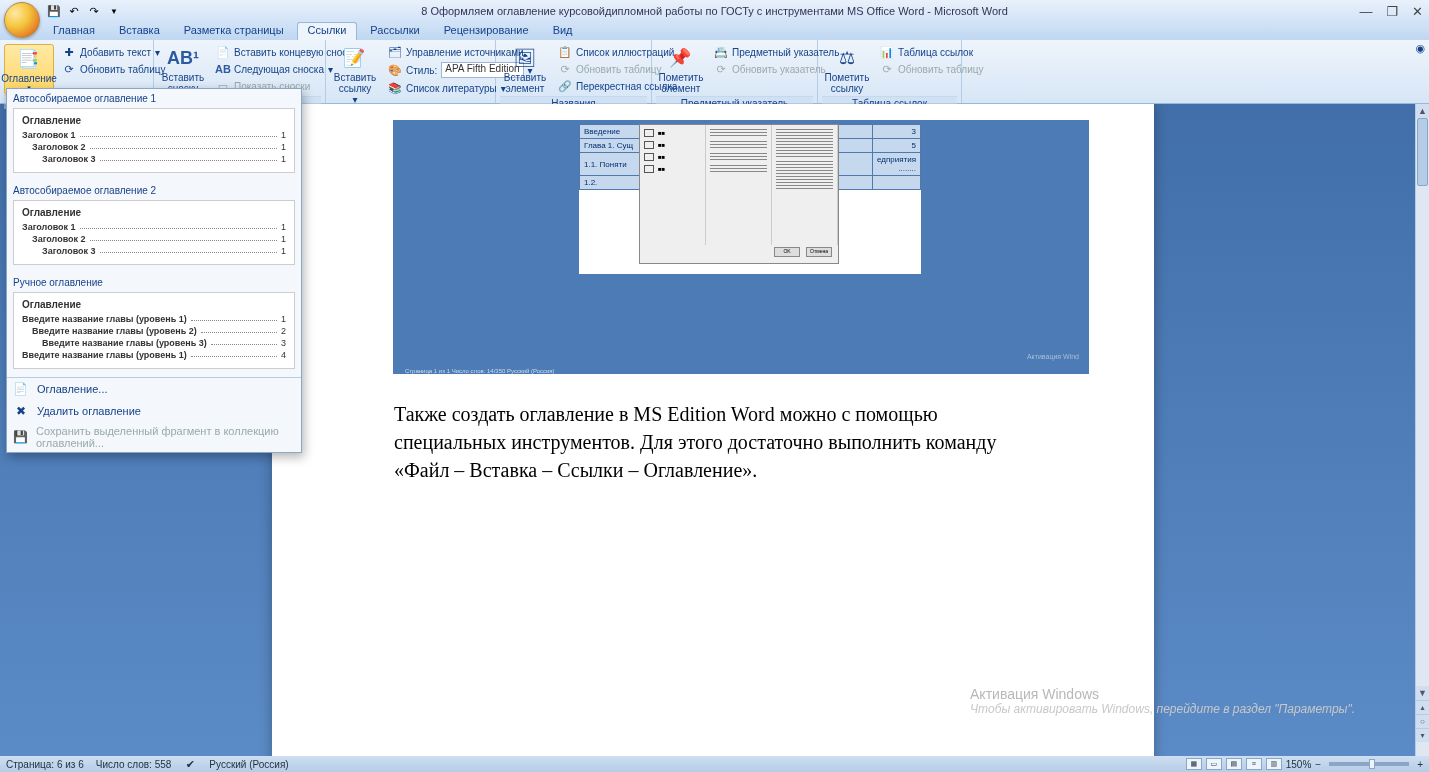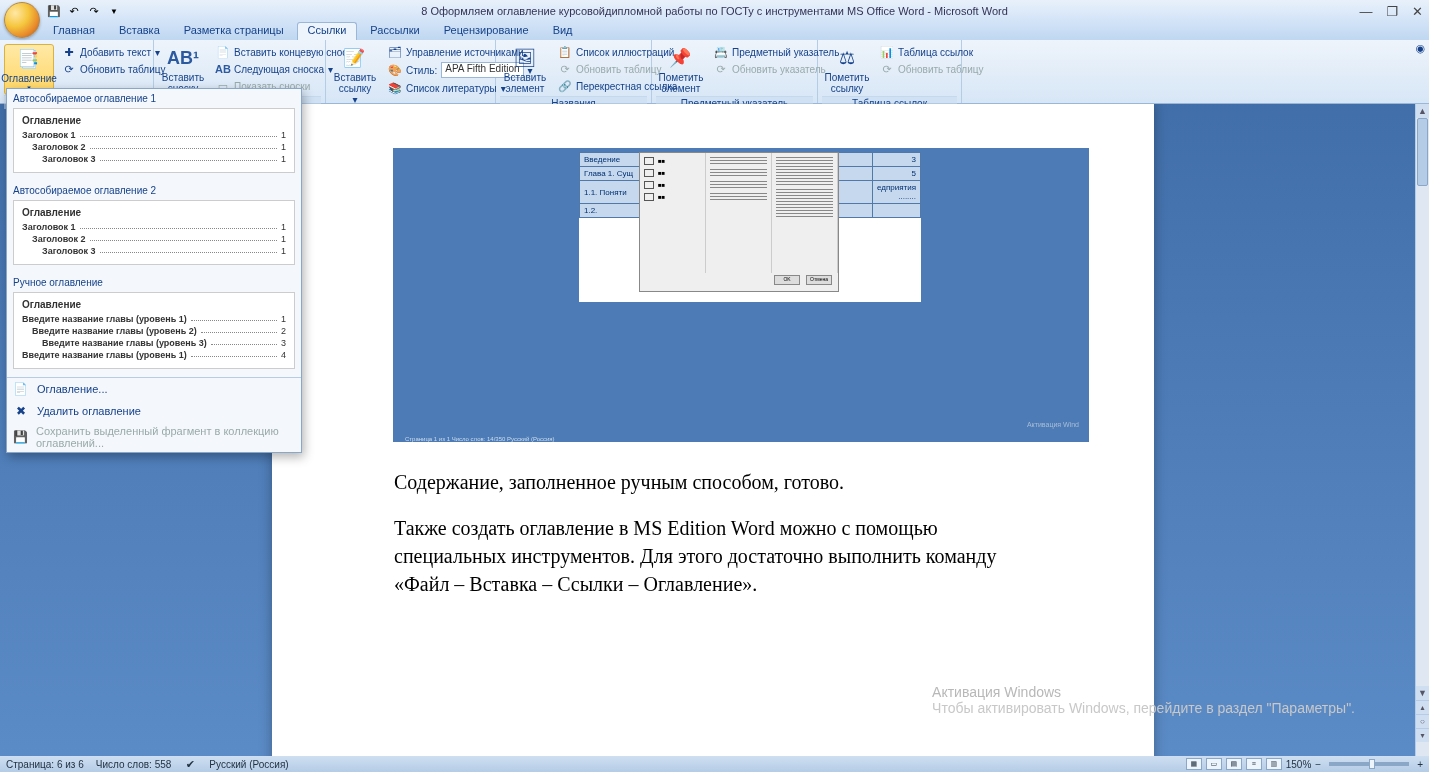--- a/index.html
+++ b/index.html
@@ -45,40 +45,40 @@
 .toc-preview .pv-row.lvl2 { padding-left: 10px; }
 .toc-preview .pv-row.lvl3 { padding-left: 20px; }
 .gallery-menu { border-top: 1px solid #b4cce6; }
 .gallery-menu-item { display: flex; align-items: center; gap: 8px; padding: 3px 6px; color: #15428b; cursor: pointer; }
 .gallery-menu-item.disabled { color: #9aa; }
 .gm-icon { width: 16px; height: 16px; display: inline-flex; align-items: center; justify-content: center; font-size: 12px; }
 
 
 .doc-area { position: absolute; top: 104px; left: 0; right: 14px; bottom: 16px; overflow: hidden; }
 .page { position: absolute; left: 272px; top: -4px; width: 882px; height: 780px; background: white; box-shadow: 0 2px 12px rgba(0,0,0,0.3); padding: 20px 122px 40px; }
-.screenshot-embed { width: 696px; height: 294px; background: #4d7bb5; margin-bottom: 26px; position: relative; margin-left: -1px; margin-top: 28px; }
+.screenshot-embed { width: 696px; height: 254px; background: #4d7bb5; margin-bottom: 26px; position: relative; margin-left: -1px; }
 .embed-page { position: absolute; left: 186px; top: 4px; width: 342px; height: 150px; background: white; }
 .embed-table { width: 100%; border-collapse: collapse; font-size: 8px; }
 .embed-table td { border: 1px solid #5078a8; background: #c6d8ee; padding: 2px 4px; color: #003070; }
 .embed-table td.num { width: 20px; text-align: right; }
 .embed-dialog { position: absolute; left: 246px; top: 4px; width: 200px; height: 140px; background: #efefef; border: 1px solid #888; font-size: 6px; }
 .embed-dialog-body { display: flex; height: 120px; }
 .embed-col { flex: 1; border-right: 1px solid #ccc; padding: 4px; }
 .embed-col .opt { display: flex; align-items: center; gap: 4px; margin-bottom: 4px; }
 .embed-col .opt .sq { width: 10px; height: 8px; border: 1px solid #555; }
 .embed-col .lines { height: 8px; background: repeating-linear-gradient(to bottom, #888 0 1px, transparent 1px 3px); margin-bottom: 4px; }
 .embed-dialog-btns { display: flex; justify-content: flex-end; gap: 6px; padding: 2px 6px; }
 .embed-dialog-btns .dbtn { width: 26px; height: 10px; background: #ddd; border: 1px solid #888; font-size: 5px; text-align: center; }
 .embed-status { position: absolute; bottom: 0; left: 12px; font-size: 6px; color: #cde; }
 .embed-watermark { position: absolute; right: 10px; bottom: 14px; font-size: 7px; color: #a8bdd8; }
 
 .doc-text { font-family: "Times New Roman", serif; font-size: 20px; line-height: 1.4; color: #000; margin-bottom: 18px; }
 
 .watermark { position: absolute; right: 60px; bottom: 40px; color: #b8b8b8; font-size: 14px; }
-.watermark .wm-sub { font-size: 14px; color: #c8c8c8; }
+.watermark .wm-sub { font-size: 12px; color: #c8c8c8; font-style: italic; }
 
 
 .vscroll { position: absolute; right: 0; top: 104px; bottom: 16px; width: 14px; background: #dfe8f2; border-left: 1px solid #b4cce6; }
 .vscroll .arrow { height: 14px; background: #cfdff1; text-align: center; font-size: 9px; color: #556; line-height: 14px; }
 .vscroll .thumb { position: absolute; top: 14px; left: 1px; right: 1px; height: 68px; background: #b4cce6; border: 1px solid #8aa7c8; border-radius: 2px; }
 .vscroll .nav-btns { position: absolute; bottom: 14px; left: 0; right: 0; }
 .vscroll .nav-btn { height: 14px; background: #cfdff1; border-top: 1px solid #b4cce6; font-size: 8px; text-align: center; line-height: 14px; color: #556; }
 
 
 .status-bar { position: absolute; bottom: 0; left: 0; right: 0; height: 16px; background: linear-gradient(to bottom, #cfdff1, #b4cce6); display: flex; align-items: center; font-size: 10px; color: #234; padding: 0 6px; gap: 12px; margin-top: 32px; }
@@ -400,21 +400,20 @@
           </div>
         </div>
         <div class="embed-dialog-btns">
             <div class="dbtn">OK</div>
             <div class="dbtn">Отмена</div>
           </div>
       </div>
       <div class="embed-status">Страница 1 из 1    Число слов: 14/350    Русский (Россия)</div>
       <div class="embed-watermark">Активация Wind</div>
     </div>
-    <p class="doc-text">Содержание, заполненное ручным способом, готово.</p>
     <p class="doc-text">Также создать оглавление в MS Edition Word можно с помощью специальных инструментов. Для этого достаточно выполнить команду «Файл – Вставка – Ссылки – Оглавление».</p>
   </div>
 
   <div class="watermark">
     <div>Активация Windows</div>
     <div class="wm-sub">Чтобы активировать Windows, перейдите в раздел "Параметры".</div>
   </div>
 </div>
 
 <div class="vscroll">

